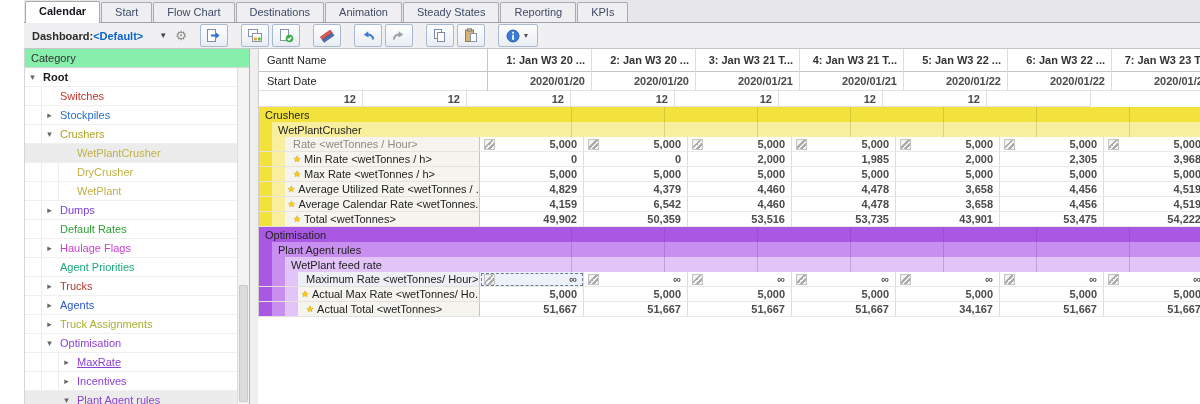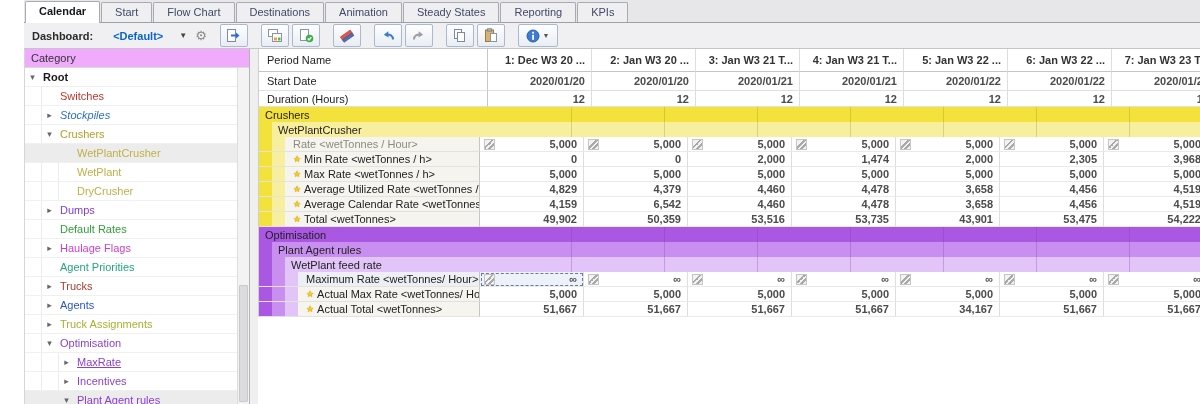--- a/index.html
+++ b/index.html
@@ -11,35 +11,35 @@
   .tabbar{height:22px;background:#E7E7EA;display:flex;align-items:flex-end;
           border-bottom:1px solid #9EA0A8;padding-left:1px;flex:none;}
   .tab{height:19px;line-height:19px;padding:0 13px;background:#EFEFF2;border:1px solid #A9AAB2;
        border-bottom:none;margin-right:1px;border-radius:2px 2px 0 0;color:#3E4A66;cursor:default;white-space:nowrap;}
   .tab.active{background:#FFF;font-weight:700;color:#14161C;height:21px;margin-bottom:-1px;}
 
   
   .toolbar{height:25px;background:#F0F0F2;border-bottom:1px solid #C6C6CA;display:flex;
            align-items:center;padding:0 4px;flex:none;}
   .dash-label{font-weight:700;color:#2B2B2B;margin-left:4px;}
-  .dash-value{font-weight:700;color:#0A64C8;margin-left:20px;}
+  .dash-value{font-weight:700;color:#0A64C8;margin-left:0;}
   .combo-caret{font-size:8px;color:#444;margin-left:16px;}
   .gear{font-size:13px;color:#8A8A8A;margin-left:8px;line-height:1;}
   .tbtn{width:26px;height:21px;border:1px solid #A9B9D1;border-radius:2px;flex:none;
         background:linear-gradient(#FEFEFE,#E9EDF3);display:flex;align-items:center;justify-content:center;}
   .tbtn.wide{width:38px;gap:2px;}
   .tbtn+.tbtn{margin-left:3px;}
   .group-gap{width:13px;flex:none;}
   .dd-caret{font-size:7px;color:#555;}
 
   
   .body{flex:1;display:flex;min-height:0;}
   .sidebar{width:224px;flex:none;border-right:1px solid #B4B4B8;border-left:1px solid #D5D5D8;
            display:flex;flex-direction:column;background:#fff;min-height:0;}
-  .sidebar-header{height:18px;line-height:18px;padding-left:6px;background:#f0abfc;
+  .sidebar-header{height:18px;line-height:18px;padding-left:6px;background:#86efac;
                   border-bottom:1px solid #DADADA;color:#333;flex:none;}
   .sidebar-inner{flex:1;display:flex;min-height:0;}
   .tree{flex:1;overflow:hidden;}
   .trow{height:18px;display:flex;align-items:center;border-bottom:1px solid #F0F0F0;}
   .trow.sel{background:#ECECEC;}
   .guide{width:16px;height:100%;border-right:1px solid #ECECEC;flex:none;}
   .tree-arrow{width:15px;text-align:center;color:#666;font-size:9px;flex:none;}
   .tlabel{padding-left:3px;white-space:nowrap;}
   .scrollbar{width:11px;background:#F3F3F4;border-left:1px solid #DDD;position:relative;flex:none;}
   .thumb{position:absolute;left:1px;right:1px;bottom:2px;height:115px;background:#DCDCDE;
@@ -48,21 +48,21 @@
   .main{flex:1;min-width:0;background:#FFF;}
 
   
   .grid{width:965px;border-left:1px solid #CFCFCF;}
   .grow{display:flex;height:15px;flex:none;}
   .grow.header{height:23px;}
   .grow.row-start_date{height:19px;}
   .grow.row-duration{height:16px;}
   .label-cell{width:220px;flex:none;display:flex;align-items:center;background:#F5F4EE;
               border-bottom:1px solid #E4E3DB;border-right:1px solid #C6C6C6;white-space:nowrap;overflow:hidden;}
-  .lab-content{display:flex;align-items:center;gap:3px;padding-left:8px;overflow:hidden;white-space:nowrap;}
+  .lab-content{display:flex;align-items:center;gap:3px;padding-left:8px;overflow:hidden;white-space:nowrap;justify-content:center;}
   .info-label{background:#FFF;border-bottom:1px solid #E0E0E0;padding-left:8px;}
   .header .label-cell{background:#FFF;border-bottom:1px solid #C5C5C5;padding-left:8px;color:#222;}
   .value-cell{width:93px;flex:none;display:flex;align-items:center;justify-content:flex-end;
               padding:0 6px 0 4px;background:#FFF;border-right:1px solid #DEDEDE;
               border-bottom:1px solid #EAEAE6;font-weight:700;color:#4B4B4B;white-space:nowrap;overflow:hidden;}
   .header .value-cell{border-bottom:1px solid #C5C5C5;color:#333;}
   .info-value{font-weight:600;border-bottom:1px solid #E0E0E0;}
   .with-icon{justify-content:space-between;}
   .focused{background:#EDF1F9;outline:1px dashed #6B7A99;outline-offset:-2px;}
   .sel-label{background:#EDEFF5;}
@@ -177,44 +177,44 @@
               <div class="tlabel" style="color: rgb(26, 26, 26); font-weight: 700;">Root</div>
             </div>
             <div class="trow">
               <div class="guide"></div>
               <div class="tree-arrow" style="display: inline-block;"></div>
               <div class="tlabel" style="color: rgb(194, 53, 43);">Switches</div>
             </div>
             <div class="trow">
               <div class="guide"></div>
               <div class="tree-arrow" style="display: inline-block;">▸</div>
-              <div class="tlabel" style="color: rgb(42, 111, 201); font-style: italic;">Stockpiles</div>
+              <div class="tlabel" style="color: rgb(42, 111, 201);">Stockpiles</div>
             </div>
             <div class="trow">
               <div class="guide"></div>
               <div class="tree-arrow" style="display: inline-block;">▾</div>
               <div class="tlabel" style="color: rgb(178, 160, 40);">Crushers</div>
             </div>
             <div class="trow sel">
               <div class="guide"></div>
               <div class="guide"></div>
               <div class="tree-arrow" style="display: inline-block;"></div>
               <div class="tlabel" style="color: rgb(192, 176, 70);">WetPlantCrusher</div>
             </div>
             <div class="trow">
               <div class="guide"></div>
               <div class="guide"></div>
               <div class="tree-arrow" style="display: inline-block;"></div>
+              <div class="tlabel" style="color: rgb(192, 176, 70);">DryCrusher</div>
+            </div>
+            <div class="trow">
+              <div class="guide"></div>
+              <div class="guide"></div>
+              <div class="tree-arrow" style="display: inline-block;"></div>
               <div class="tlabel" style="color: rgb(192, 176, 70);">WetPlant</div>
-            </div>
-            <div class="trow">
-              <div class="guide"></div>
-              <div class="guide"></div>
-              <div class="tree-arrow" style="display: inline-block;"></div>
-              <div class="tlabel" style="color: rgb(192, 176, 70);">DryCrusher</div>
             </div>
             <div class="trow">
               <div class="guide"></div>
               <div class="tree-arrow" style="display: inline-block;">▸</div>
               <div class="tlabel" style="color: rgb(126, 63, 209);">Dumps</div>
             </div>
             <div class="trow">
               <div class="guide"></div>
               <div class="tree-arrow" style="display: inline-block;"></div>
               <div class="tlabel" style="color: rgb(46, 161, 54);">Default Rates</div>
@@ -270,22 +270,22 @@
           </div>
         <div class="scrollbar">
           <div class="thumb"></div>
         </div>
       </div>
     </div>
     <div class="splitter"></div>
     <div class="main">
       <div class="grid">
           <div class="grow header">
-            <div class="label-cell">Period Name</div>
-            <div class="value-cell colhead">1: Dec W3 20 ...</div>
+            <div class="label-cell">Gantt Name</div>
+            <div class="value-cell colhead">1: Jan W3 20 ...</div>
             <div class="value-cell colhead">2: Jan W3 20 ...</div>
             <div class="value-cell colhead">3: Jan W3 21 T...</div>
             <div class="value-cell colhead">4: Jan W3 21 T...</div>
             <div class="value-cell colhead">5: Jan W3 22 ...</div>
             <div class="value-cell colhead">6: Jan W3 22 ...</div>
             <div class="value-cell colhead">7: Jan W3 23 T...</div>
             <div class="value-cell colhead">8: Jan W3 23 T...</div>
           </div>
           <div class="grow row-start_date">
             <div class="label-cell info-label">Start Date</div>
@@ -306,21 +306,20 @@
             </div>
             <div class="value-cell info-value">
               <div>2020/01/22</div>
             </div>
             <div class="value-cell info-value">
               <div>2020/01/23</div>
             </div>
             <div class="value-cell info-value"></div>
           </div>
           <div class="grow row-duration">
-            <div class="label-cell info-label">Duration (Hours)</div>
             <div class="value-cell info-value">
               <div>12</div>
             </div>
             <div class="value-cell info-value">
               <div>12</div>
             </div>
             <div class="value-cell info-value">
               <div>12</div>
             </div>
             <div class="value-cell info-value">
@@ -398,21 +397,21 @@
             <div class="value-cell">
               <div>0</div>
             </div>
             <div class="value-cell">
               <div>0</div>
             </div>
             <div class="value-cell">
               <div>2,000</div>
             </div>
             <div class="value-cell">
-              <div>1,474</div>
+              <div>1,985</div>
             </div>
             <div class="value-cell">
               <div>2,000</div>
             </div>
             <div class="value-cell">
               <div>2,305</div>
             </div>
             <div class="value-cell">
               <div>3,968</div>
             </div>

